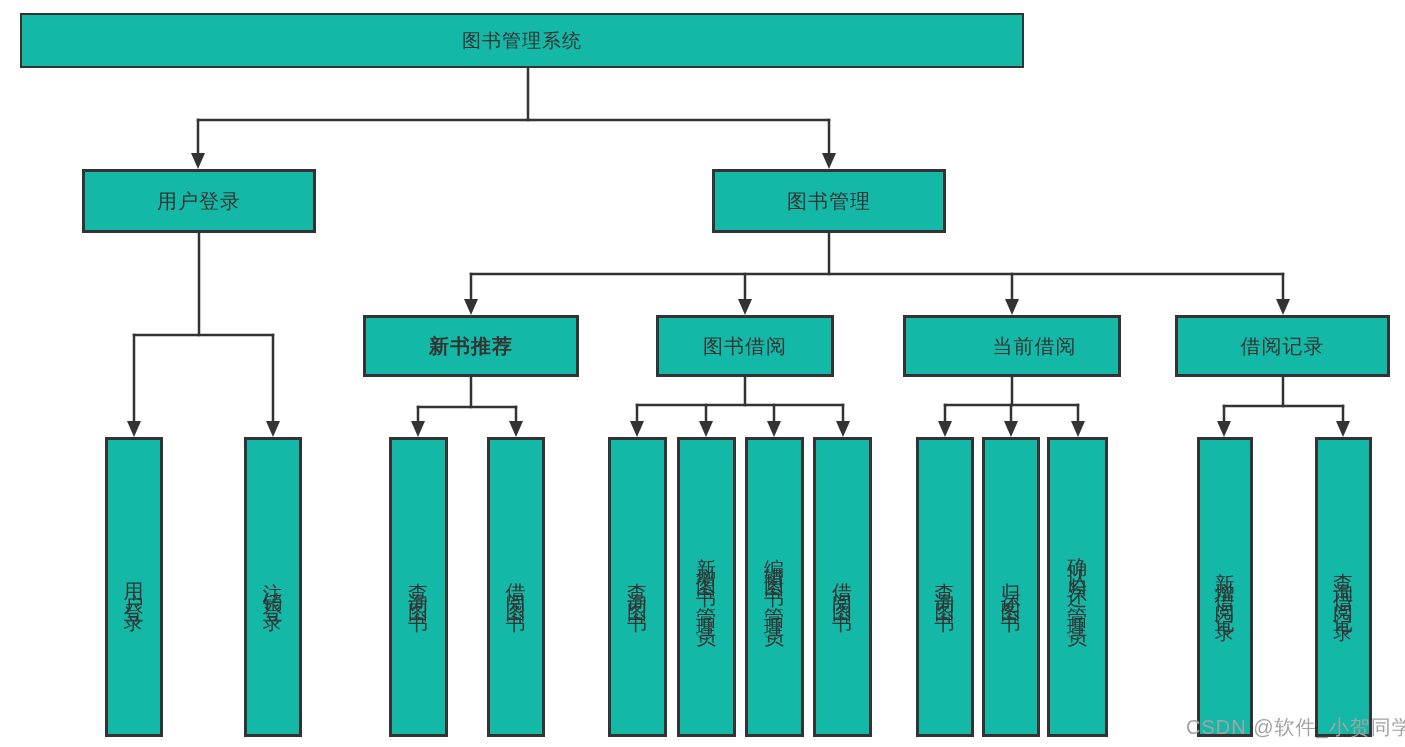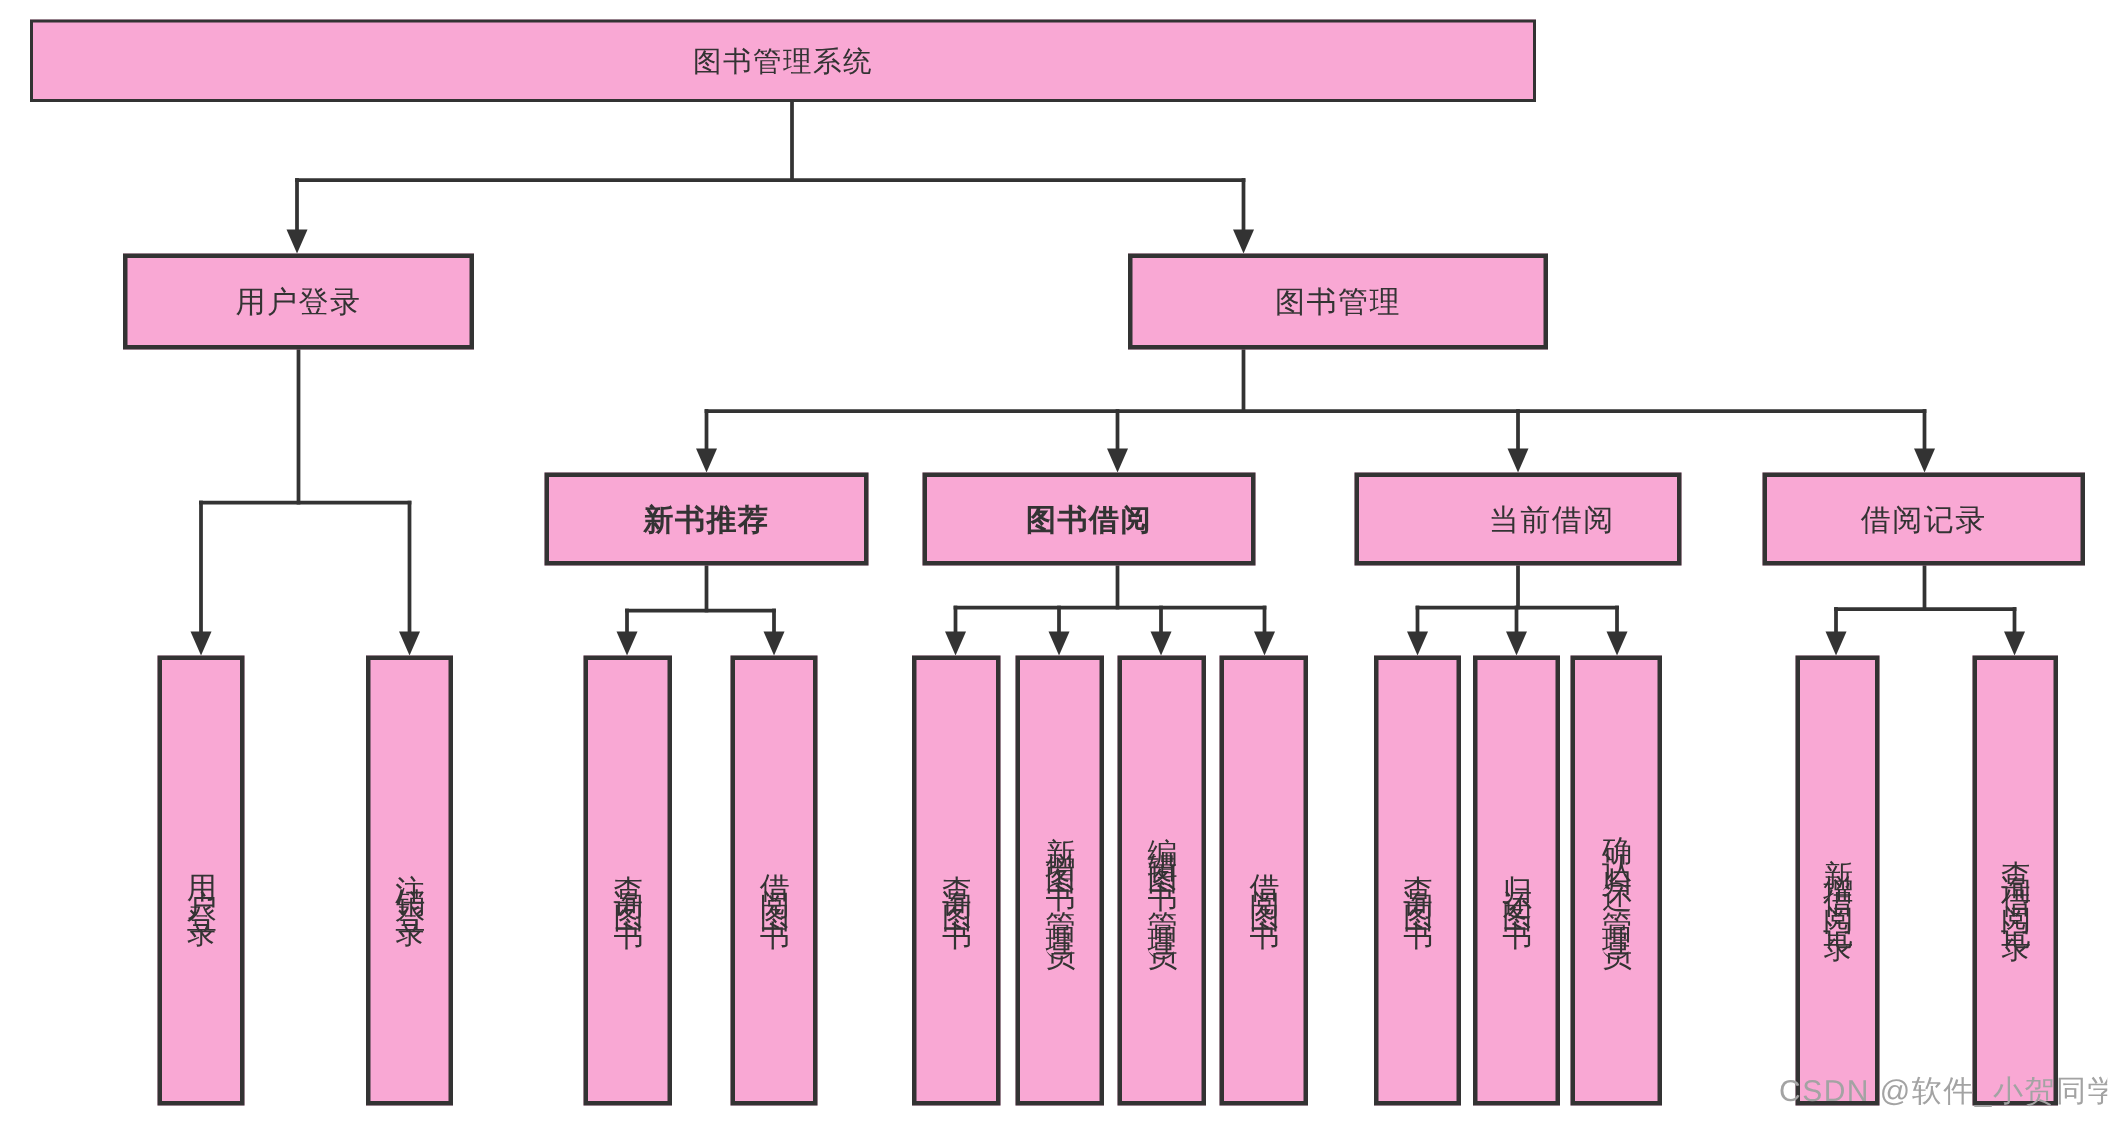--- a/index.html
+++ b/index.html
@@ -13,21 +13,21 @@
   }
   svg.connectors {
     position: absolute;
     left: 0; top: 0;
     width: 1405px; height: 747px;
     pointer-events: none;
   }
   .node {
     position: absolute;
     box-sizing: border-box;
-    background: #f9a8d4;
+    background: #14b8a6;
     border: 3px solid #333333;
     color: #333333;
     display: flex;
     align-items: center;
     justify-content: center;
     text-align: center;
   }
   .node-root {
     border-width: 2px;
     font-size: 19px;
@@ -129,28 +129,28 @@
     </g>
   </svg>
 
   <div class="node node-root" style="left:20px; top:13px; width:1004px; height:55px;">
     <span>图书管理系统</span>
   </div>
 
   <div class="node node-h" style="left:82px; top:169px; width:234px; height:64px;">
     <span>用户登录</span>
   </div>
-  <div class="node node-h" style="left:712px; top:169px; width:280px; height:64px;margin-left:40px;">
+  <div class="node node-h" style="left:712px; top:169px; width:234px; height:64px;">
     <span>图书管理</span>
   </div>
 
   <div class="node node-h" style="left:363px; top:315px; width:216px; height:62px;font-weight:bold;">
     <span>新书推荐</span>
   </div>
-  <div class="node node-h" style="left:615px; top:315px; width:222px; height:62px;font-weight:bold;">
+  <div class="node node-h" style="left:656px; top:315px; width:178px; height:62px;">
     <span>图书借阅</span>
   </div>
   <div class="node node-h" style="left:903px; top:315px; width:218px; height:62px;padding-left:45px;">
     <span>当前借阅</span>
   </div>
   <div class="node node-h" style="left:1175px; top:315px; width:215px; height:62px;">
     <span>借阅记录</span>
   </div>
 
   <div class="node node-v" style="left:105px; top:437px; width:58px; height:300px;">

